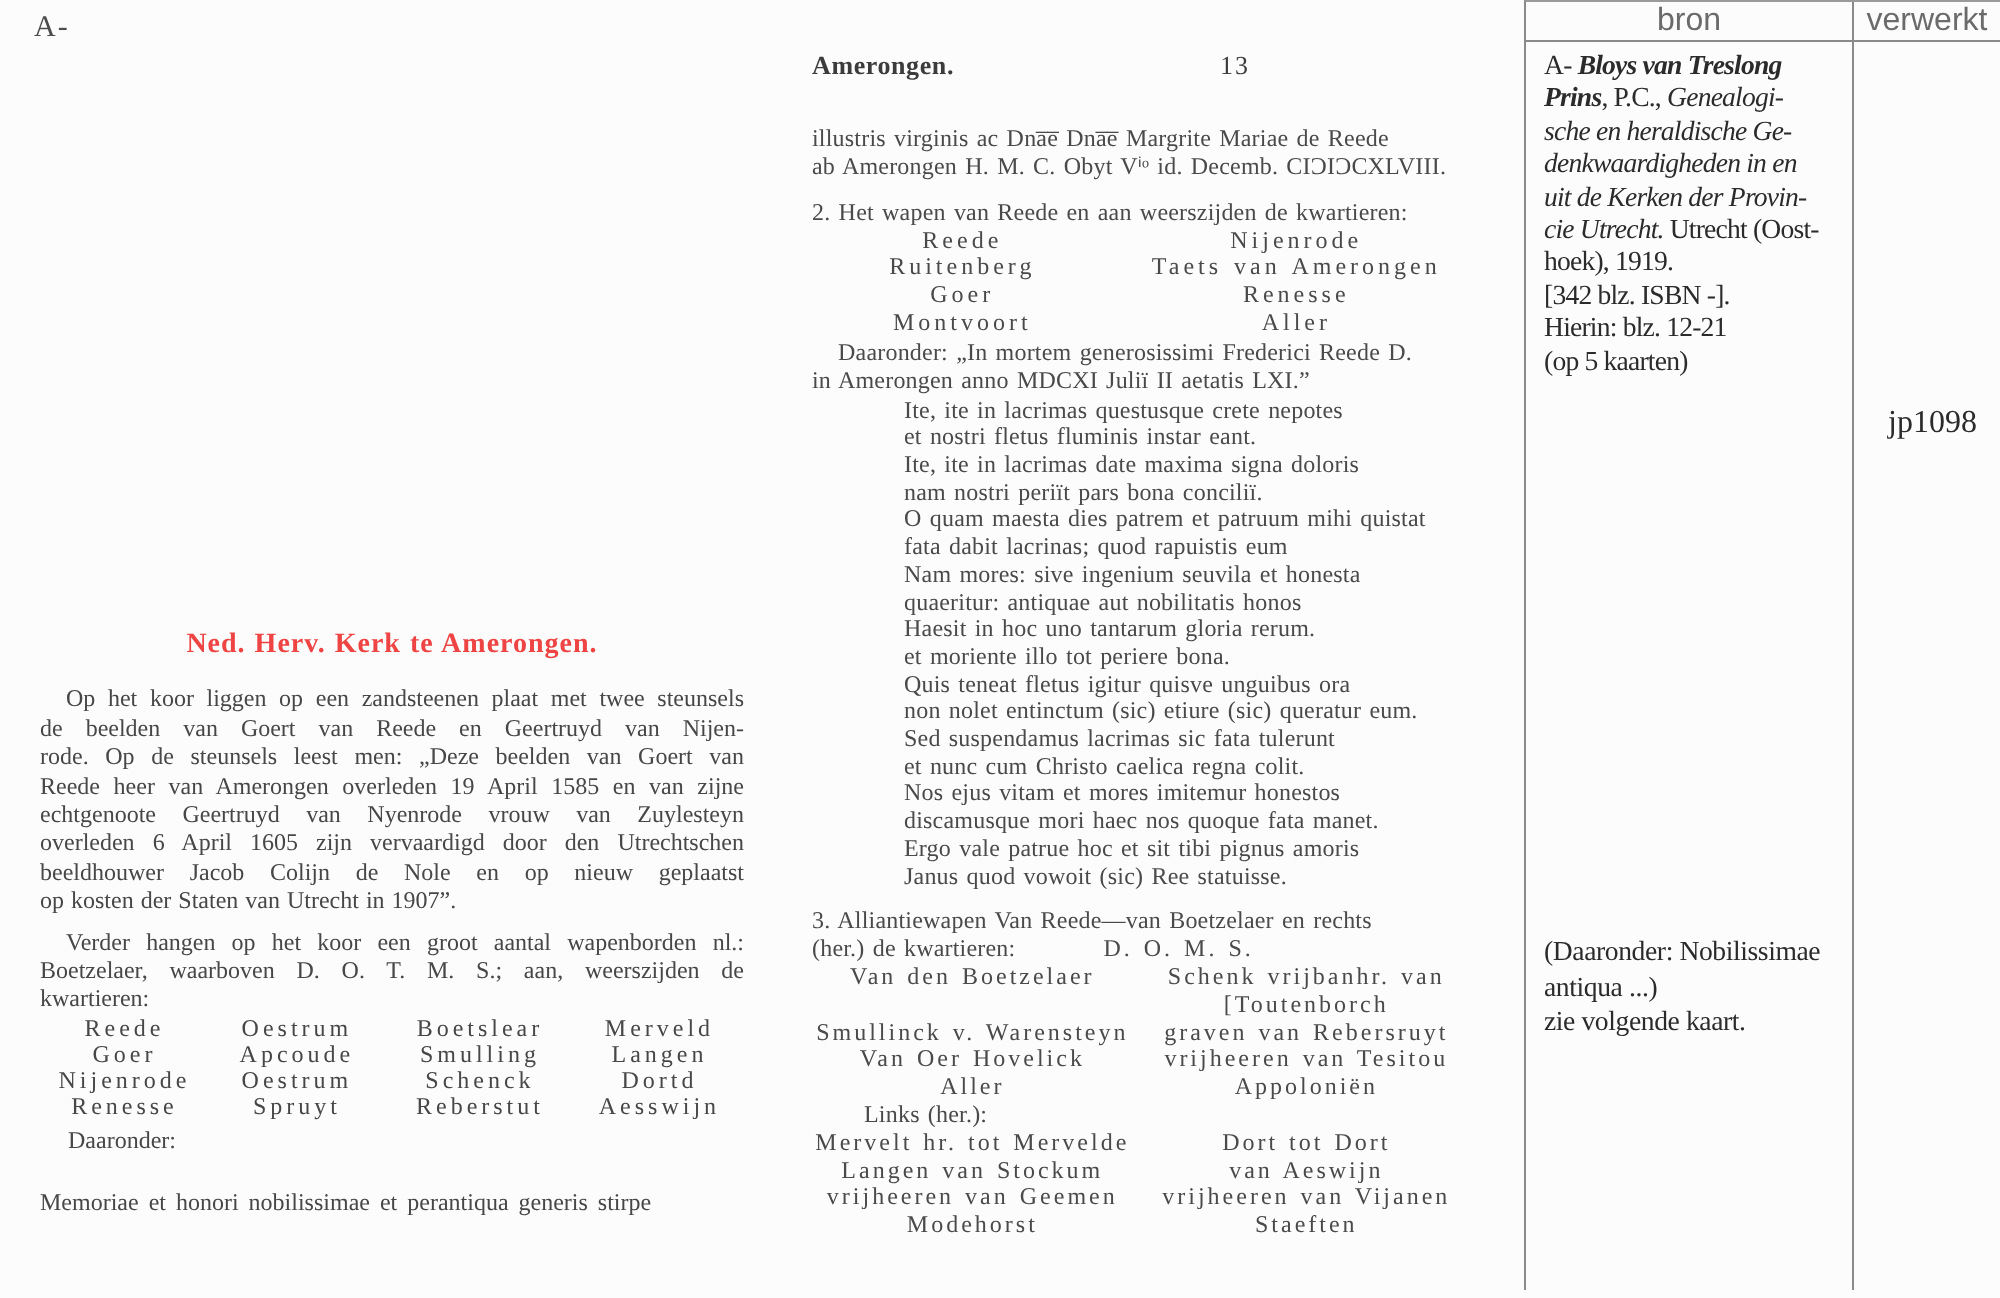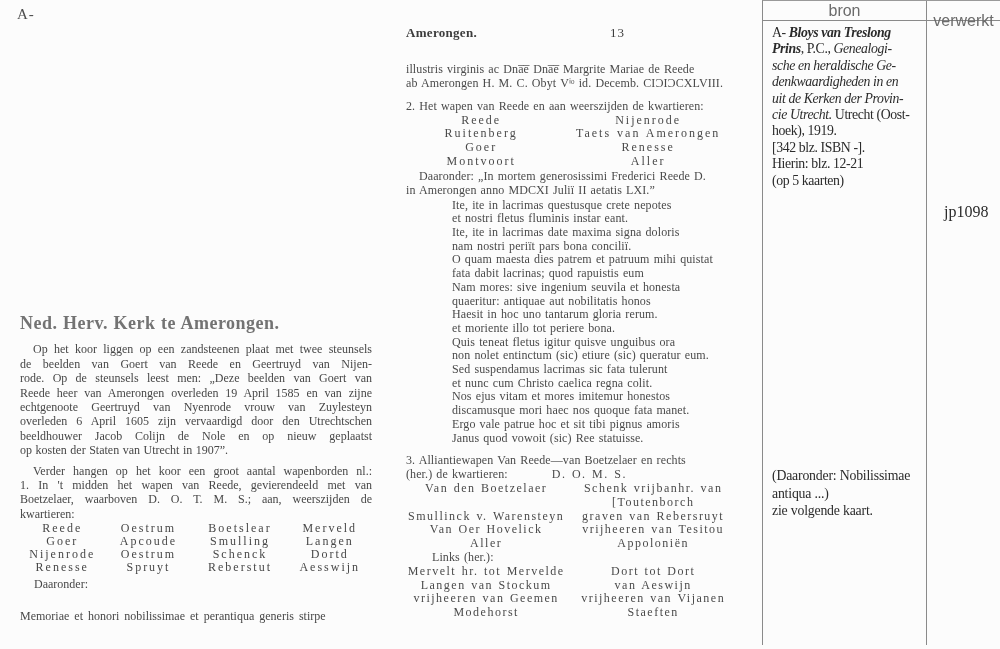--- a/index.html
+++ b/index.html
@@ -9,22 +9,22 @@
     font-family:"Liberation Serif", serif; color:#4a4a4a;
   }
   .marker { position:absolute; left:17px; top:6px; font-size:15px; color:#4d4d4d; letter-spacing:1px; }
 
   
   .scan-left {
     position:absolute; left:20px; top:316px; width:352px;
     font-size:12px; line-height:14.4px; word-spacing:0.5px; color:#474747;
   }
   .scan-left .heading {
-    text-align:left; font-weight:bold; font-size:18px;
-    letter-spacing:0.5px; margin-bottom:12px; color:#737373;
+    text-align:center; font-weight:bold; font-size:14px;
+    letter-spacing:0.5px; margin-bottom:12px; color:#ef4444;
   }
   .para .ln { min-height:13px; }
   .para-just .ln { text-align:justify; text-align-last:justify; }
   .para-just .ln:last-child { text-align-last:left; }
   .indent-first .ln:first-child { text-indent:13px; }
   .scan-left .para + .para { margin-top:6px; }
   .table4 { margin-top:1px; line-height:13px; }
   .table4 .trow { display:grid; grid-template-columns:24% 25% 27% 24%; }
   .table4 .cell { text-align:center; letter-spacing:2px; white-space:nowrap; }
   .daaronder { margin-left:14px; margin-top:4px; line-height:13.5px; }
@@ -55,21 +55,21 @@
   .logtable {
     position:absolute; left:762px; top:0; width:238px; height:644px;
     border-left:1px solid #8a8a8a; border-top:1px solid #9a9a9a;
   }
   .lt-header {
     position:absolute; top:0; left:0; right:0; height:19px;
     border-bottom:1px solid #8a8a8a; display:flex;
     font-family:"Liberation Sans", sans-serif; font-size:16px; color:#6b6b6b;
   }
   .lt-h-bron { width:163px; text-align:center; padding-top:1px; }
-  .lt-h-verwerkt { flex:1; text-align:center; padding-top:11px; }
+  .lt-h-verwerkt { flex:1; text-align:center; padding-top:1px; }
   .lt-divider { position:absolute; left:163px; top:0; bottom:0; width:1px; background:#8a8a8a; }
   .bron-text {
     position:absolute; left:9px; top:24px; width:153px;
     font-size:13.8px; line-height:16.4px; letter-spacing:-0.4px;
     color:#2b2b2b; white-space:nowrap;
   }
   .bron-text .ln { min-height:15px; }
   .s-b { font-weight:bold;font-style:italic; }
   .s-i { font-style:italic; }
   .verwerkt-value { position:absolute; left:181px; top:178px; font-size:16px; color:#2b2b2b;margin-top:24px; }
@@ -93,21 +93,20 @@
         <div class="ln">de beelden van Goert van Reede en Geertruyd van Nijen-</div>
         <div class="ln">rode. Op de steunsels leest men: „Deze beelden van Goert van</div>
         <div class="ln">Reede heer van Amerongen overleden 19 April 1585 en van zijne</div>
         <div class="ln">echtgenoote Geertruyd van Nyenrode vrouw van Zuylesteyn</div>
         <div class="ln">overleden 6 April 1605 zijn vervaardigd door den Utrechtschen</div>
         <div class="ln">beeldhouwer Jacob Colijn de Nole en op nieuw geplaatst</div>
         <div class="ln">op kosten der Staten van Utrecht in 1907”.</div>
       </div>
     <div class="para para-just indent-first">
         <div class="ln">Verder hangen op het koor een groot aantal wapenborden nl.:</div>
-        <div class="ln">1. In 't midden het wapen van Reede, gevierendeeld met van</div>
         <div class="ln">Boetzelaer, waarboven D. O. T. M. S.; aan, weerszijden de</div>
         <div class="ln">kwartieren:</div>
       </div>
     <div class="table4">
         <div class="trow">
           <span class="cell">Reede</span>
           <span class="cell">Oestrum</span>
           <span class="cell">Boetslear</span>
           <span class="cell">Merveld</span>
         </div>

